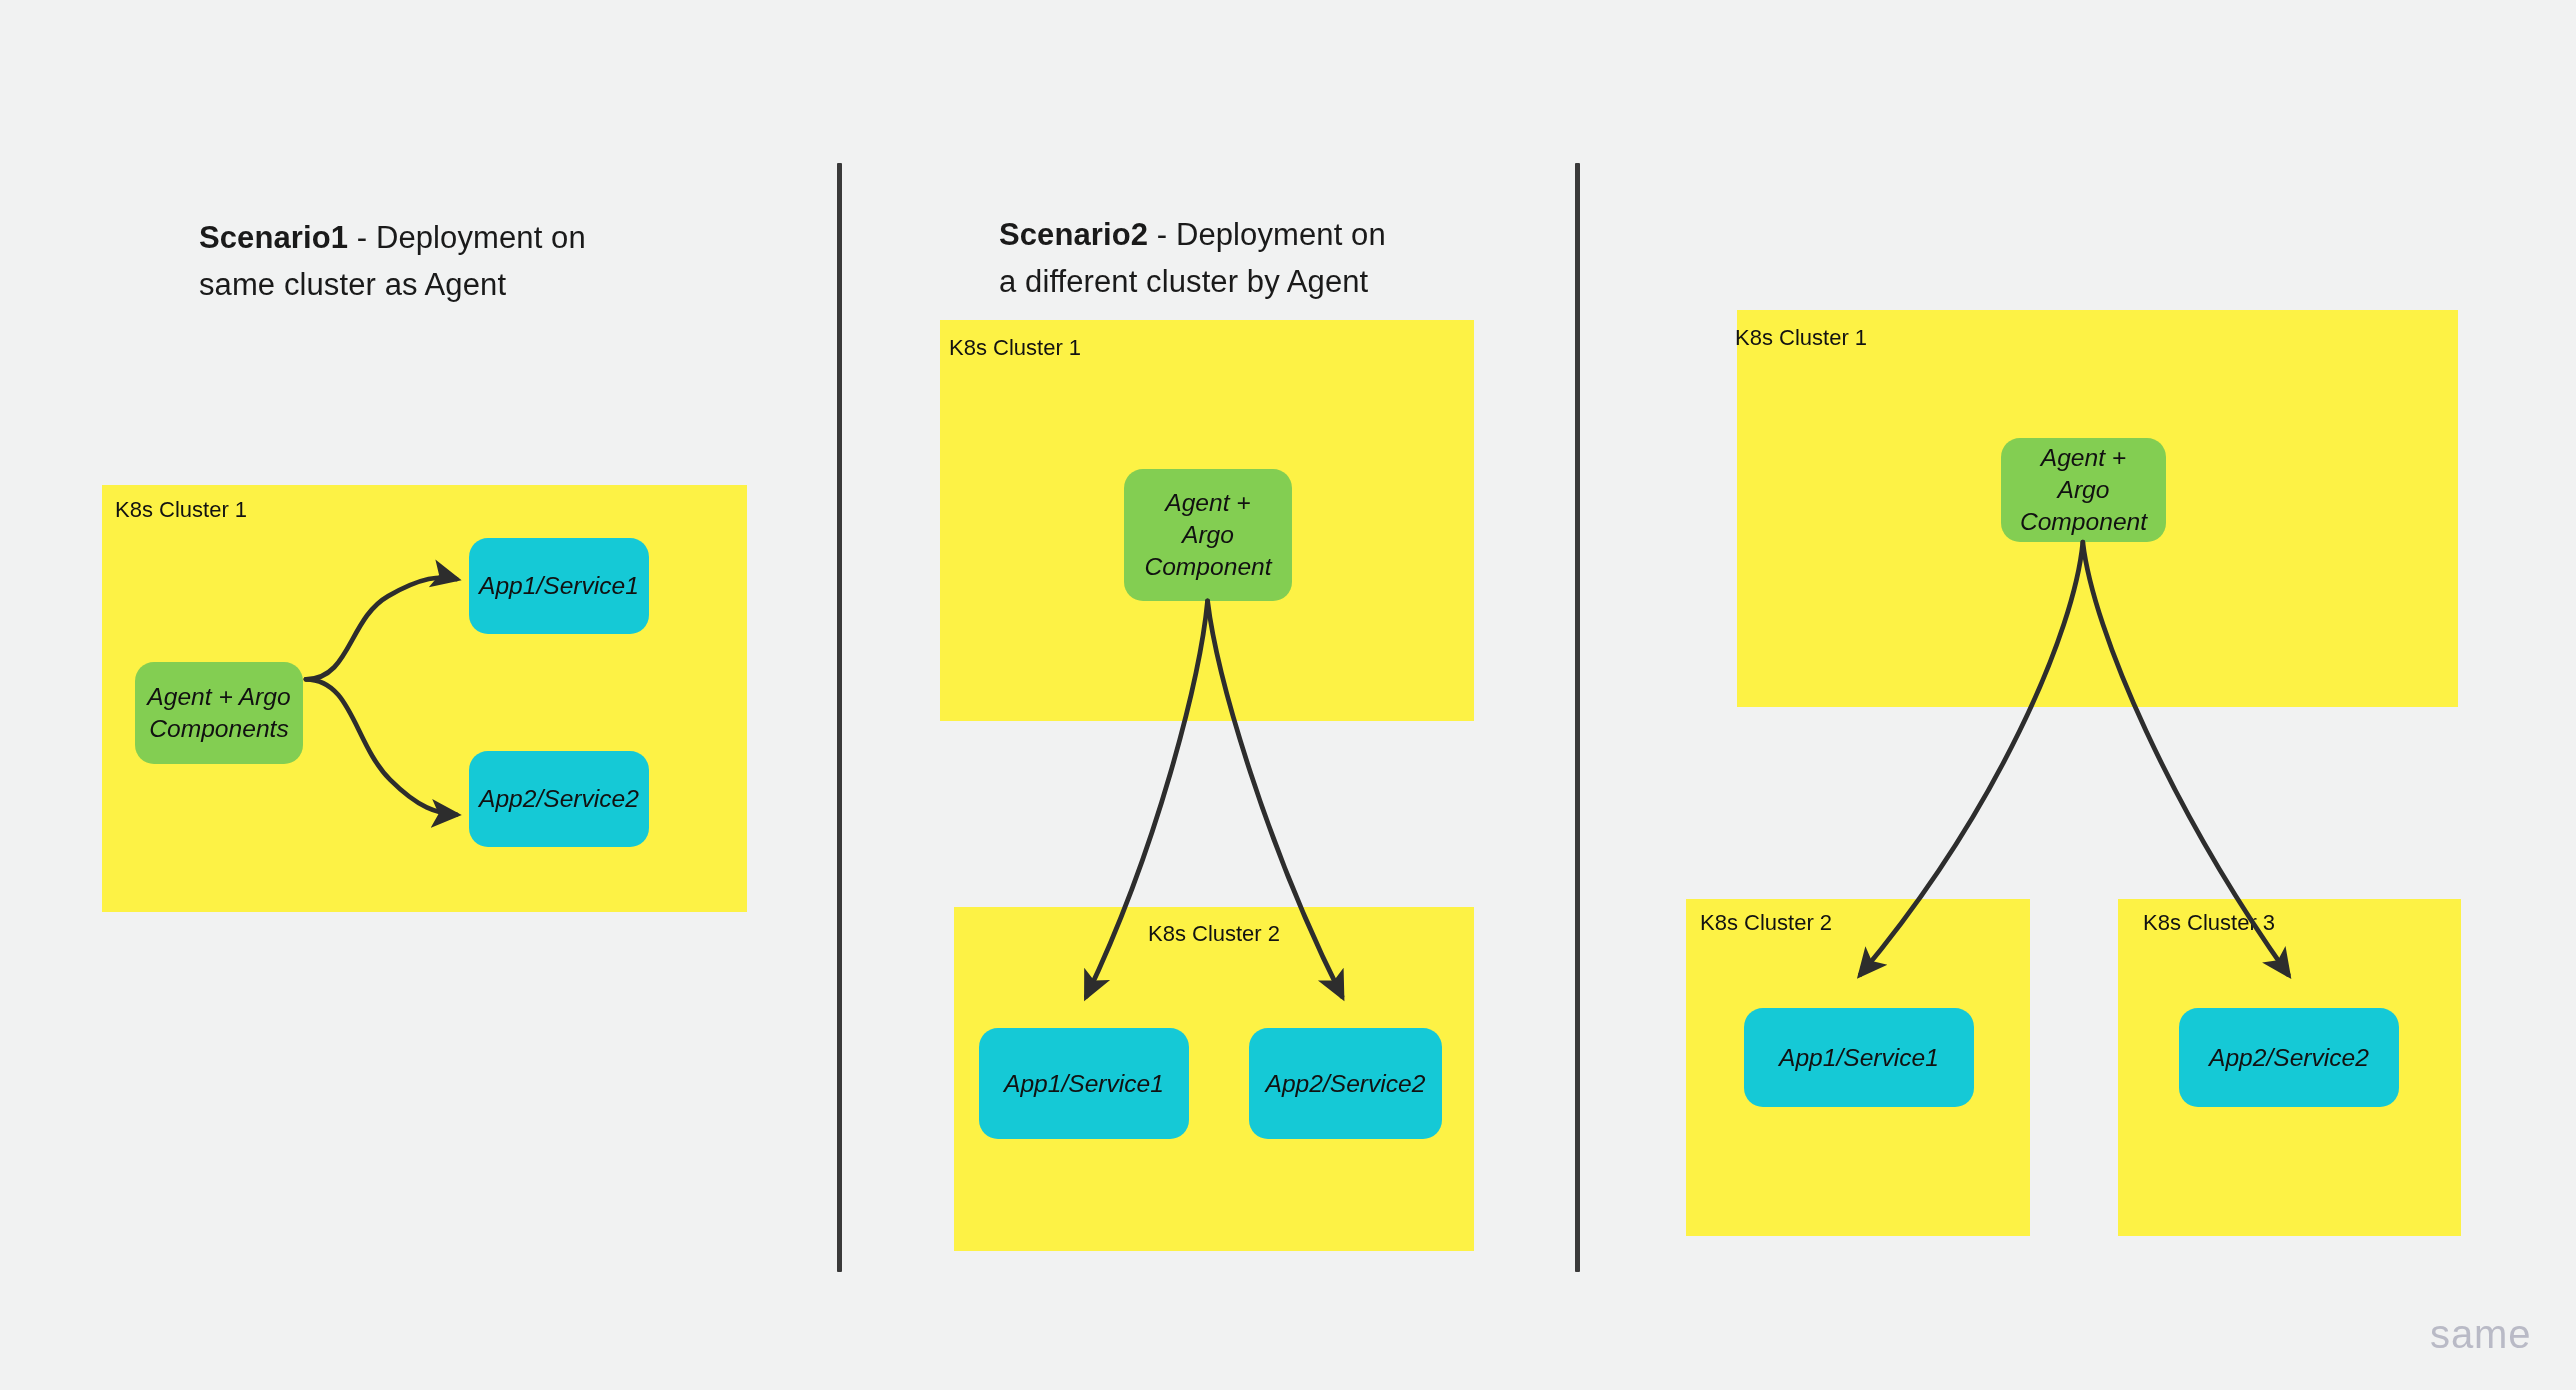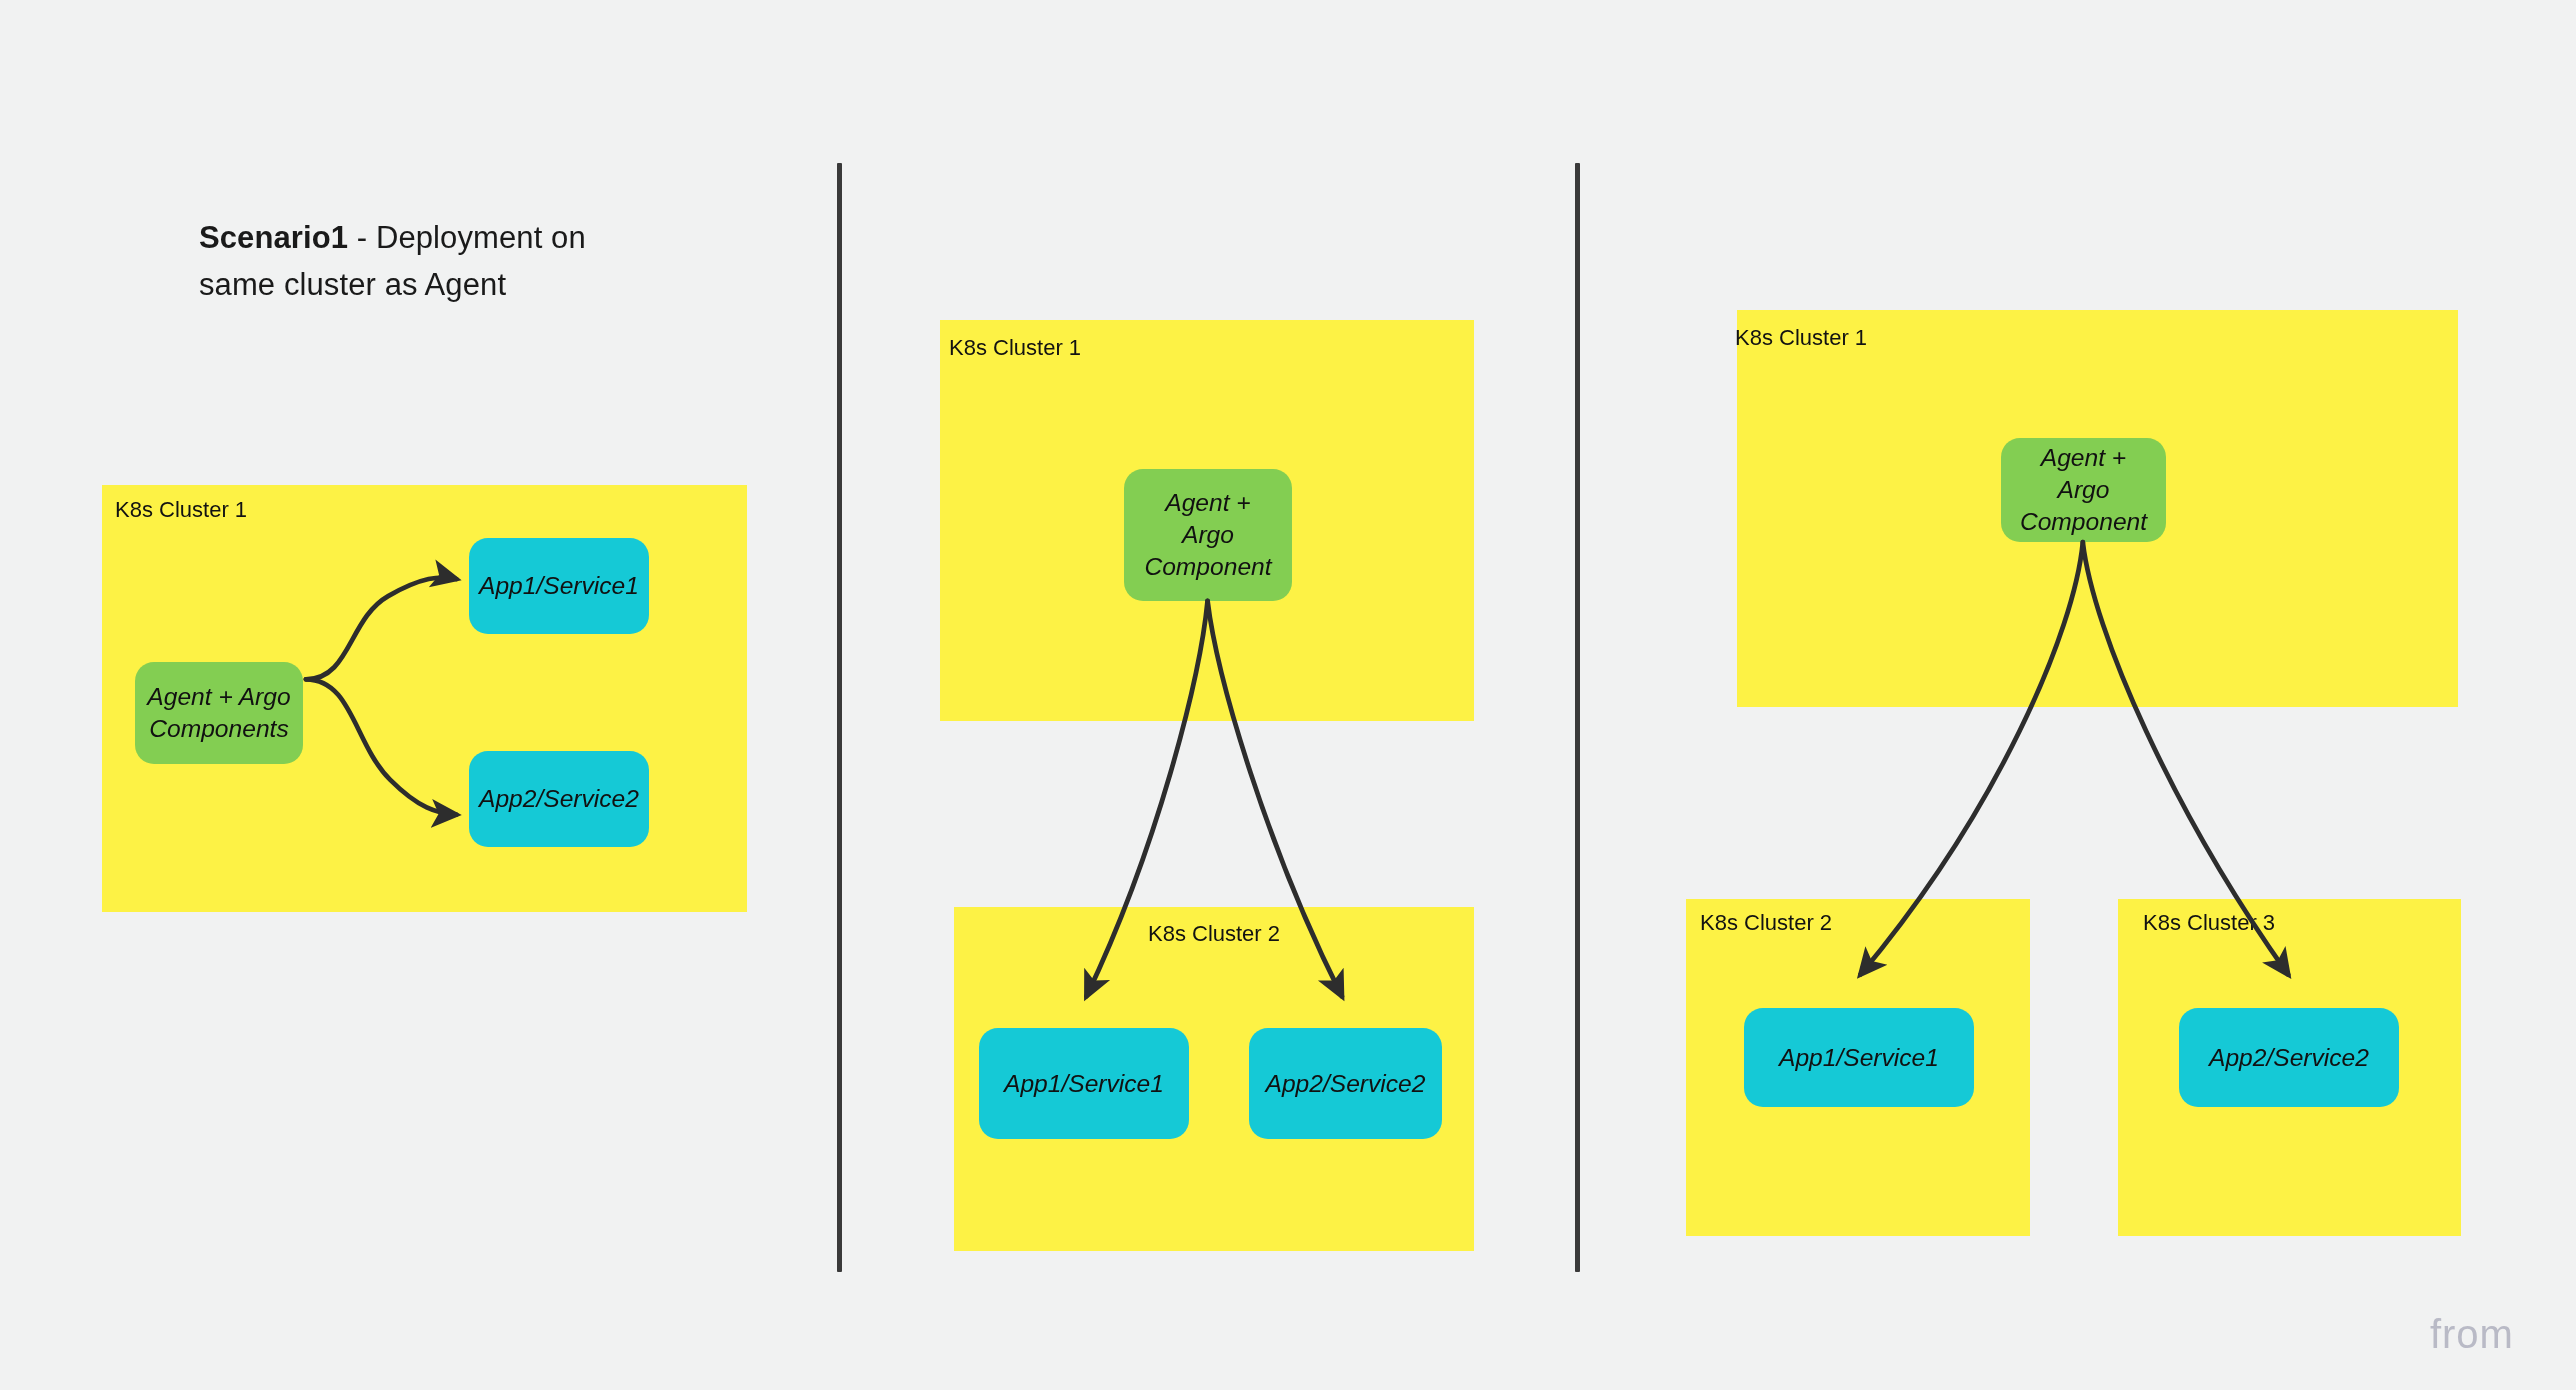--- a/index.html
+++ b/index.html
@@ -91,20 +91,24 @@
 
   <div class="node green" style="left:135px; top:609px; width:168px; height:102px;margin-top:36px;">Agent + Argo
 Components</div>
 
   <div class="node cyan" style="left:469px; top:521px; width:180px; height:96px;">App1/Service1</div>
 
   <div class="node cyan" style="left:469px; top:734px; width:180px; height:96px;">App2/Service2</div>
 
   <div class="divider" style="left:837px; top:146px; height:1109px;"></div>
 
+  <div class="heading" style="left:999px; top:147px; width:587px;">
+    <b>Scenario2</b><span class="rest"> - Deployment on
+a different cluster by Agent</span>
+  </div>
 
   <div class="cluster" style="left:940px; top:303px; width:534px; height:401px;"></div>
   <div class="cluster-label" style="left:949px; top:313px;">K8s Cluster 1</div>
 
   <div class="node green" style="left:1124px; top:452px; width:168px; height:132px;">Agent +
 Argo
 Component</div>
 
   <div class="cluster" style="left:954px; top:890px; width:520px; height:344px;"></div>
   <div class="cluster-label" style="left:954px; top:899px; width:520px; text-align:center;">K8s Cluster 2</div>
@@ -146,16 +150,16 @@
 
     <path d="M 1276 617 C 1268 700 1222 880 1148 1035" fill="none" stroke="#2d2d2d" stroke-width="5" stroke-linecap="round" marker-end="url(#ah)"></path>
 
     <path d="M 1276 617 C 1286 700 1340 880 1418 1035" fill="none" stroke="#2d2d2d" stroke-width="5" stroke-linecap="round" marker-end="url(#ah)"></path>
 
     <path d="M 2201 555 C 2192 650 2110 840 1966 1012" fill="none" stroke="#2d2d2d" stroke-width="5" stroke-linecap="round" marker-end="url(#ah)"></path>
 
     <path d="M 2201 555 C 2212 650 2296 840 2418 1012" fill="none" stroke="#2d2d2d" stroke-width="5" stroke-linecap="round" marker-end="url(#ah)"></path>
   </svg>
 
-  <div class="watermark" style="left:2430px; top:1295px;">from</div>
+  <div class="watermark" style="left:2430px; top:1295px;">same</div>
 
 </div>
 
 
 </body></html>

